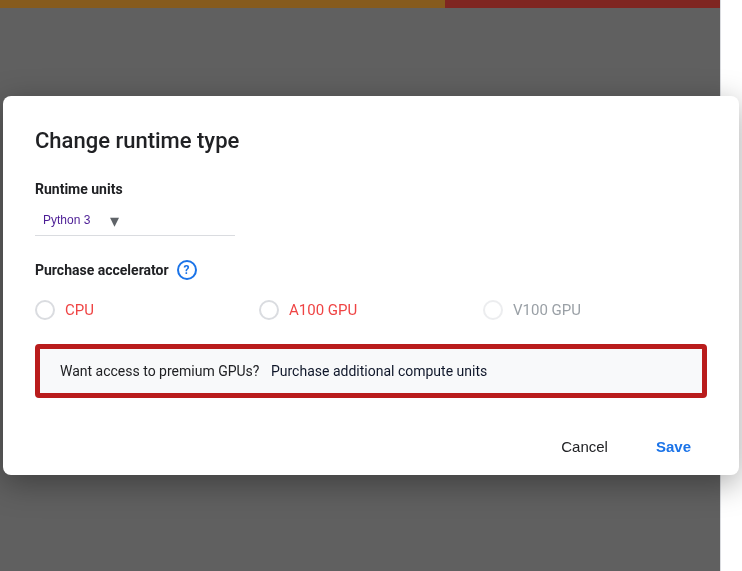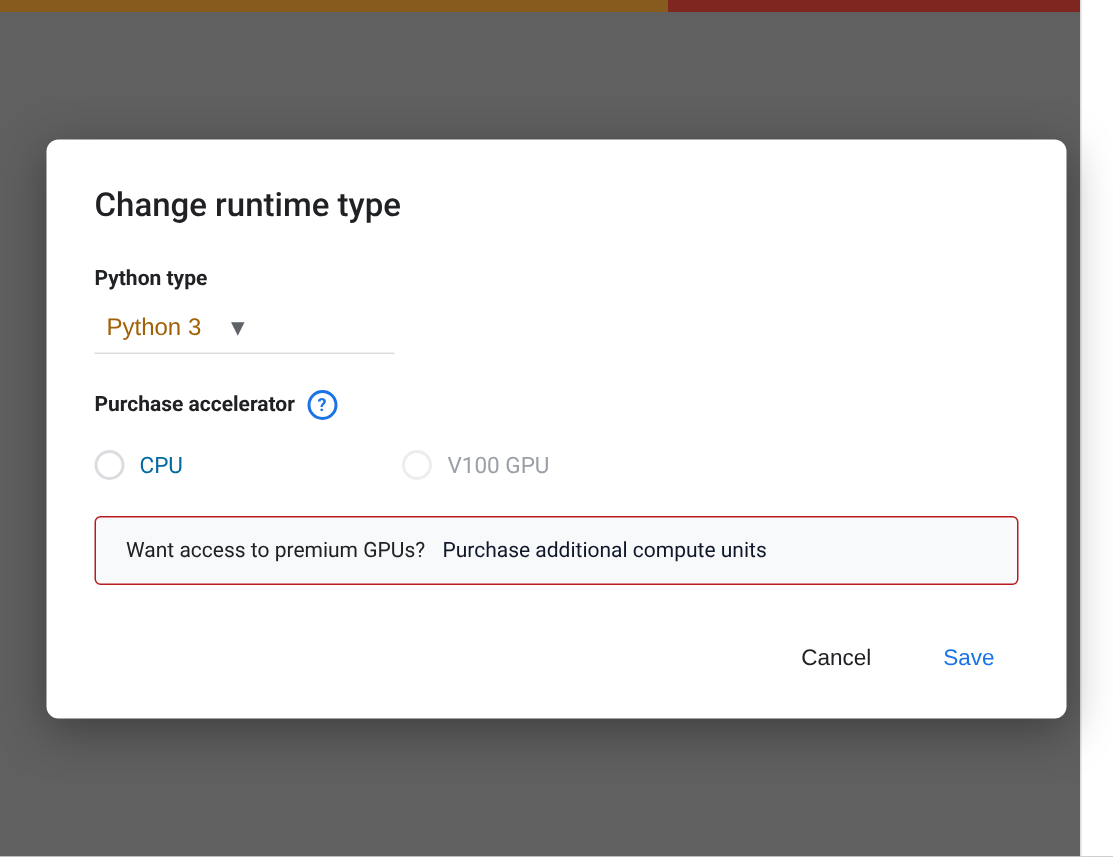--- a/index.html
+++ b/index.html
@@ -28,22 +28,22 @@
       top: 0; left: 0; right: 0;
       height: 8px;
       background: linear-gradient(to right, #f4a736 0%, #f4a736 60%, #e8453c 60%, #e8453c 100%);
     }
 
     .dialog {
       position: relative;
       z-index: 10;
       background: #fff;
       border-radius: 8px;
-      width: 680px;
-      padding: 32px 32px 24px 32px;
+      width: 736px;
+      padding: 32px 32px 12px 32px;
       box-shadow: 0 8px 32px rgba(0,0,0,0.35);
     }
 
     .dialog-title {
       font-size: 22px;
       font-weight: 500;
       color: #202124;
       margin-bottom: 28px;
     }
 
@@ -58,22 +58,22 @@
       position: relative;
       display: inline-block;
       margin-bottom: 4px;
     }
 
     .runtime-select {
       appearance: none;
       -webkit-appearance: none;
       border: none;
       background: transparent;
-      font-size: 16px;
-      color: #a16207;
+      font-size: 12px;
+      color: #4c1d95;
       padding: 4px 32px 4px 8px;
       cursor: pointer;
       outline: none;
     }
 
     .runtime-select-arrow {
       position: absolute;
       right: 4px;
       top: 50%;
       transform: translateY(-50%);
@@ -153,31 +153,31 @@
       background: #1a73e8;
     }
 
     .radio-circle.disabled {
       border: 2px solid #dadce0;
       opacity: 0.5;
     }
 
     .radio-label {
       font-size: 15px;
-      color: #0369a1;
+      color: #ef4444;
     }
 
     .radio-label.disabled {
       color: #9aa0a6;
       text-align: right;
     }
 
     .info-box {
       background: #f8f9fa;
-      border: 1px solid #b91c1c;
+      border: 5px solid #b91c1c;
       border-radius: 4px;
       padding: 14px 20px;
       font-size: 14px;
       color: #202124;
       margin-bottom: 32px;
       display: flex;
       align-items: center;
       gap: 4px;
     }
 
@@ -203,21 +203,21 @@
       color: #202124;
       cursor: pointer;
       padding: 8px 16px;
       border-radius: 4px;
     }
 
     .btn-save {
       background: transparent;
       border: none;
       font-size: 15px;
-      font-weight: 400;
+      font-weight: 700;
       color: #1a73e8;
       cursor: pointer;
       padding: 8px 16px;
       border-radius: 4px;
     }
 
     
     .bg-right-panel {
       position: absolute;
       right: 0;
@@ -234,21 +234,21 @@
 <div class="top-bar"></div>
 
 <div class="bg-overlay"></div>
 
 <div class="bg-right-panel"></div>
 
 <div class="dialog">
 
   <div class="dialog-title">Change runtime type</div>
 
-  <div class="section-label">Python type</div>
+  <div class="section-label">Runtime units</div>
 
   <div class="runtime-select-wrapper">
     <select class="runtime-select">
       <option>Python 3</option>
       <option>Python 2</option>
     </select>
     <span class="runtime-select-arrow">▾</span>
   </div>
   <div class="runtime-divider"></div>
 
@@ -260,20 +260,24 @@
   </div>
 
   <div class="radio-grid">
 
     <div class="radio-item">
       <div class="radio-circle"></div>
       <span class="radio-label">CPU</span>
     </div>
 
 
+    <div class="radio-item">
+      <div class="radio-circle"></div>
+      <span class="radio-label">A100 GPU</span>
+    </div>
 
     <div class="radio-item">
       <div class="radio-circle disabled"></div>
       <span class="radio-label disabled">V100 GPU</span>
     </div>
 
 
   </div>
 
   <div class="info-box">

